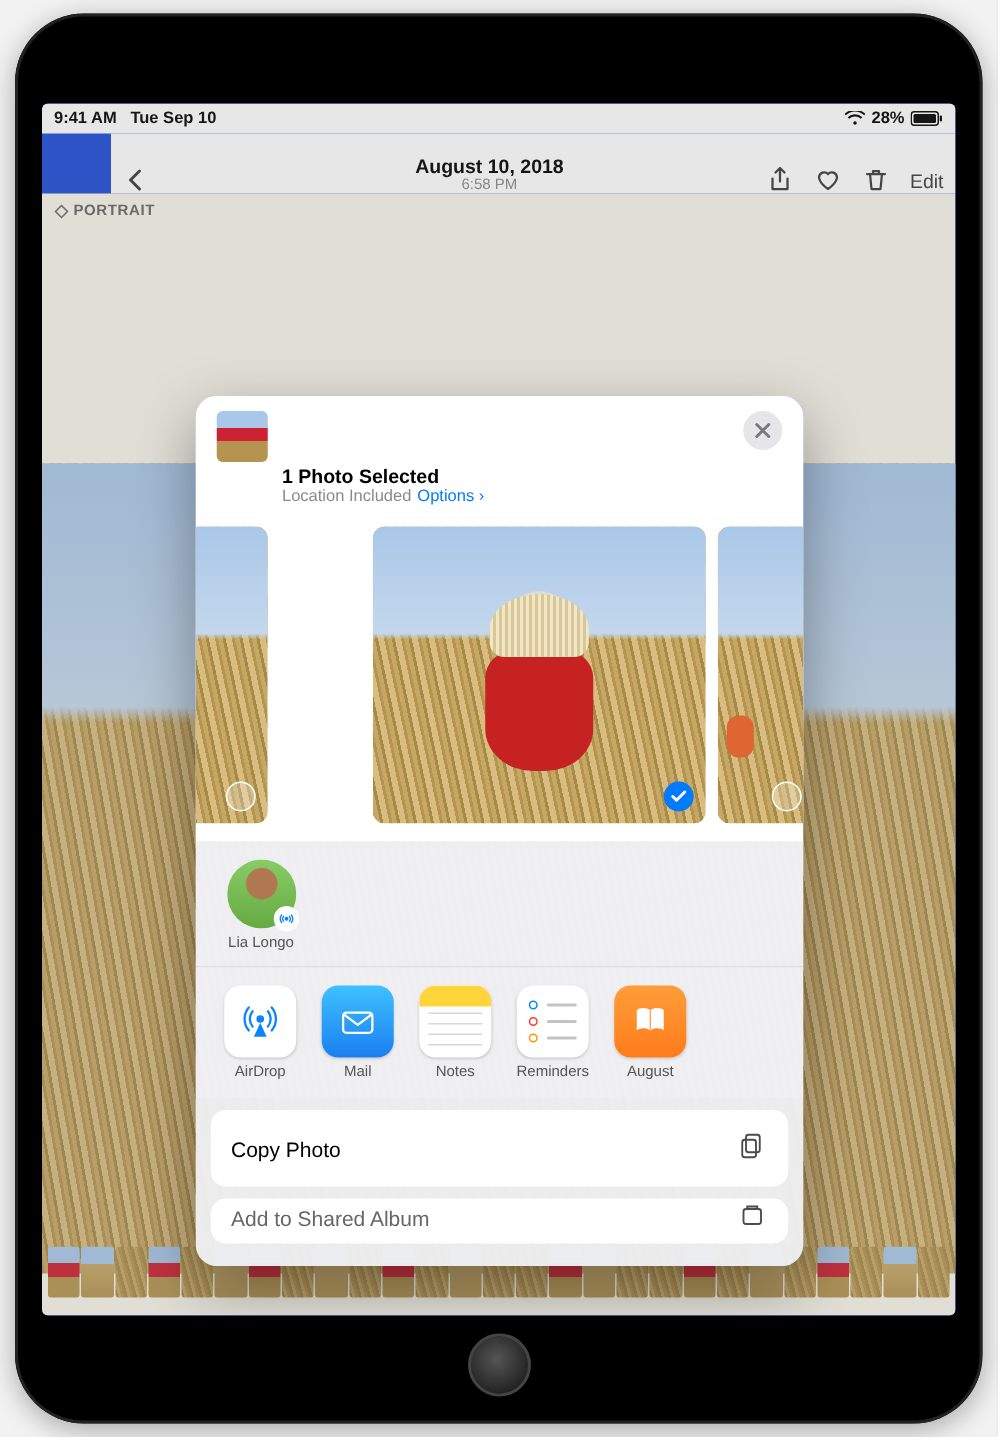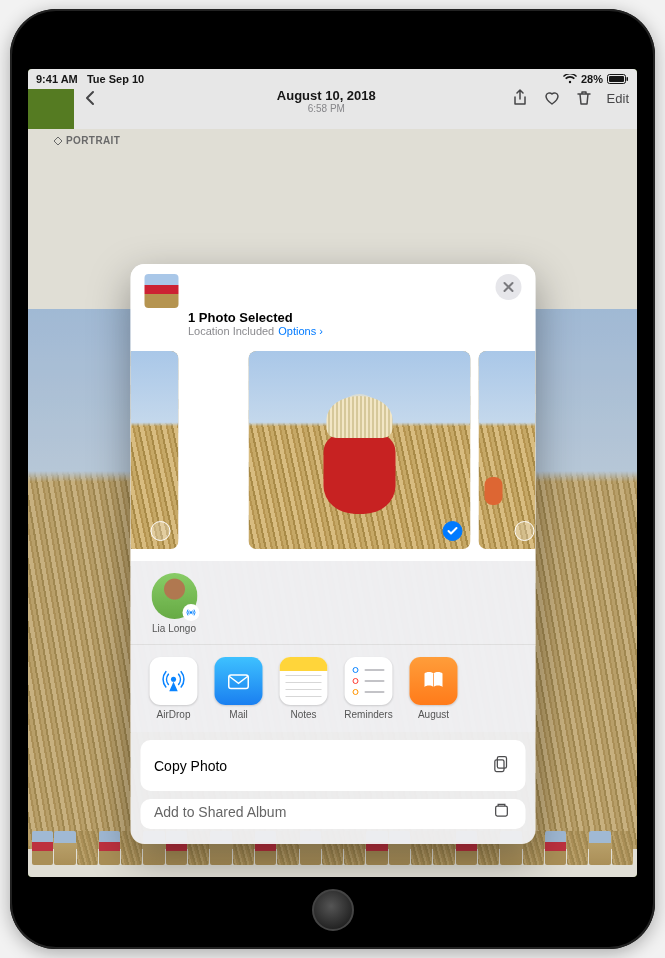--- a/index.html
+++ b/index.html
@@ -29,21 +29,21 @@
     left: 50%;
     transform: translateX(-50%);
     width: 42px; height: 42px;
     border-radius: 50%;
     border: 2px solid #444;
     background: radial-gradient(circle at 45% 40%, #555, #111);
   }
   .screen {
     width: 100%;
     height: 100%;
-    background: #4d7c0f;
+    background: #1d4ed8;
     border-radius: 4px;
     position: relative;
     overflow: hidden;
   }
   
   .status-bar {
     height: 20px;
     display: flex;
     align-items: center;
     justify-content: space-between;
@@ -55,21 +55,21 @@
     position: relative;
     z-index: 5;
   }
   .status-right { display:flex; align-items:center; gap:4px; }
   .wifi-icon, .battery-icon { display:inline-block; }
   .wifi-icon svg, .battery-icon svg { display:block; }
   
   .nav-bar {
     height: 40px;
     display: flex;
-    align-items: flex-start;
+    align-items: flex-end;
     padding: 0 8px;
     background: #fff;
     position: relative;
     z-index: 5;
     margin-left: 46px;
   }
   .nav-left { width: 60px; }
   .nav-center { flex:1; text-align:center; line-height:1.1; }
   .nav-center .title { font-size: 13px; font-weight:600; }
   .nav-center .sub { font-size: 10px; color:#8a8a8e; }
@@ -85,21 +85,21 @@
   }
   .bg-photo {
     position:absolute;
     top:180px; left:0; right:0; height:540px;
     background:
       linear-gradient(to bottom, #a9c7e8 0%, #c4d8ec 30%, transparent 32%),
       repeating-linear-gradient(80deg, #b59450 0 2px, #c6a866 2px 5px, #a88a47 5px 7px, #d8bc80 7px 11px);
     filter: blur(0.4px);
   }
   .portrait-badge {
-    position:absolute; top:6px; left:25px;
+    position:absolute; top:6px; left:8px;
     font-size:10px; font-weight:700; letter-spacing:.04em;
     color:#666;
     display:flex; align-items:center; gap:3px;
   }
   .thumb-strip {
     position:absolute; bottom:10px; left:0; right:0; height:36px;
     display:flex; gap:1px; padding:0 4px; overflow:hidden;
   }
   .thumb { width:22px; height:34px; border-radius:2px;
     background: repeating-linear-gradient(75deg, #a88a47 0 2px, #c6a866 2px 4px, #b59450 4px 6px);

